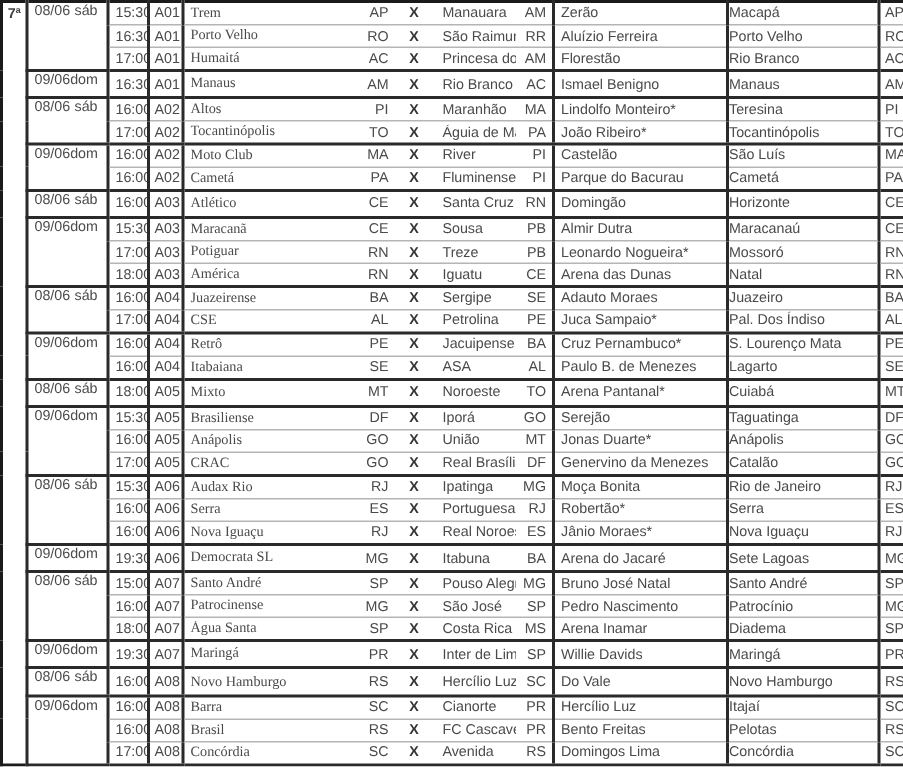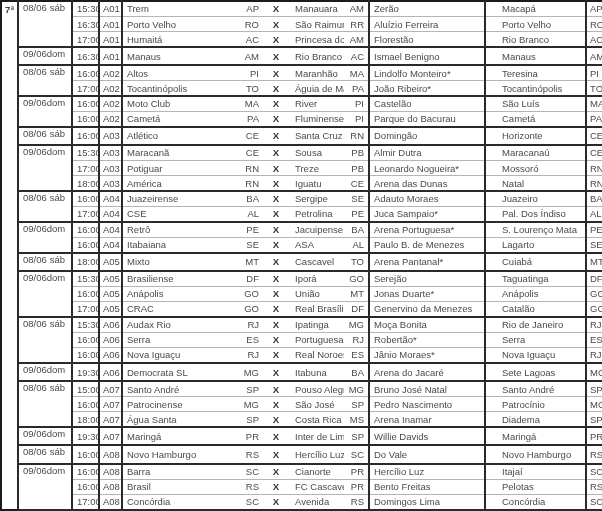--- a/index.html
+++ b/index.html
@@ -43,32 +43,32 @@
     height: 15.8px;
     padding: 0 6px 0 4px;
   }
   td.time-cell  { padding-left: 4px; }
   td.group-cell { padding-left: 3px; margin-top: 40px; }
   .match-line {
     display: flex;
     align-items: center;
     padding: 0 4px;
   }
-  .home-name { width: 112px; flex: none; overflow: hidden; }
+  .home-name { width: 112px; flex: none; overflow: hidden; font-family: Liberation Serif, serif; }
   .uf-home   { width: 20px; flex: none; text-align: right; }
   .vs {
     width: 34px; flex: none;
     text-align: center;
     font-weight: bold;
     color: #333333;
   }
   .away-name { flex: 1; overflow: hidden; padding-left: 2px; }
   .uf-away   { width: 20px; flex: none; text-align: right; }
   td.stadium-cell { padding-left: 4px; }
-  td.city-cell    { padding-left: 16px; }
+  td.city-cell    { padding-left: 0; }
   td.uf-cell      { padding-left: 3px; }
 </style>
 </head>
 <body>
 
 <table class="fixtures">
   <colgroup>
     <col style="width:17px">
     <col style="width:54px">
     <col style="width:27px">
@@ -357,21 +357,21 @@
         <td class="group-cell bb-thin">A04</td>
         <td class="match-cell bb-thin">
           <div class="match-line">
             <span class="home-name">Retrô</span>
             <span class="uf-home">PE</span>
             <span class="vs">X</span>
             <span class="away-name">Jacuipense</span>
             <span class="uf-away">BA</span>
           </div>
         </td>
-        <td class="stadium-cell bb-thin">Arena Portuguesa*</td>
+        <td class="stadium-cell bb-thin">Cruz Pernambuco*</td>
         <td class="city-cell bb-thin">S. Lourenço Mata</td>
         <td class="uf-cell bb-thin">PE</td>
       </tr>
       <tr>
         <td class="time-cell bb-thick">16:00</td>
         <td class="group-cell bb-thick">A04</td>
         <td class="match-cell bb-thick">
           <div class="match-line">
             <span class="home-name">Itabaiana</span>
             <span class="uf-home">SE</span>
@@ -391,21 +391,21 @@
             <span>sáb</span>
           </div>
         </td>
         <td class="time-cell bb-thick">18:00</td>
         <td class="group-cell bb-thick">A05</td>
         <td class="match-cell bb-thick">
           <div class="match-line">
             <span class="home-name">Mixto</span>
             <span class="uf-home">MT</span>
             <span class="vs">X</span>
-            <span class="away-name">Cascavel</span>
+            <span class="away-name">Noroeste</span>
             <span class="uf-away">TO</span>
           </div>
         </td>
         <td class="stadium-cell bb-thick">Arena Pantanal*</td>
         <td class="city-cell bb-thick">Cuiabá</td>
         <td class="uf-cell bb-thick">MT</td>
       </tr>
       <tr>
         <td class="date-cell bb-thick" rowspan="3">
           <div class="date-wrap">

